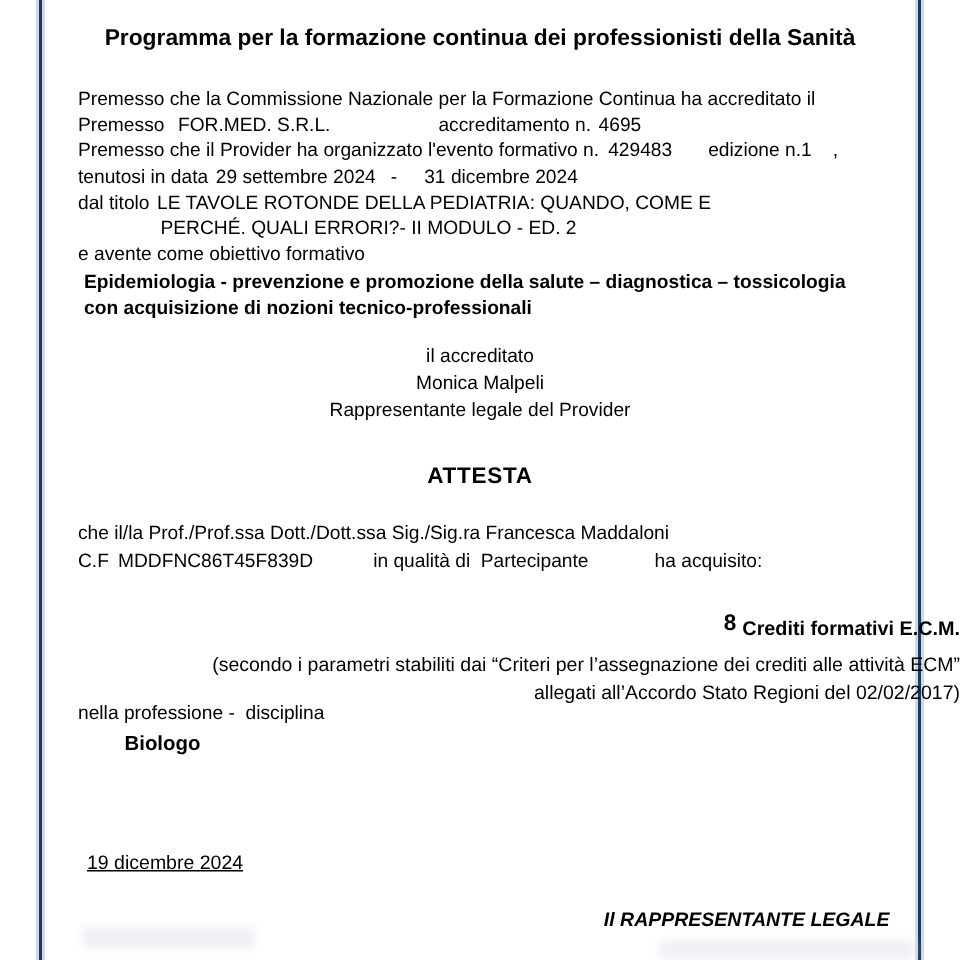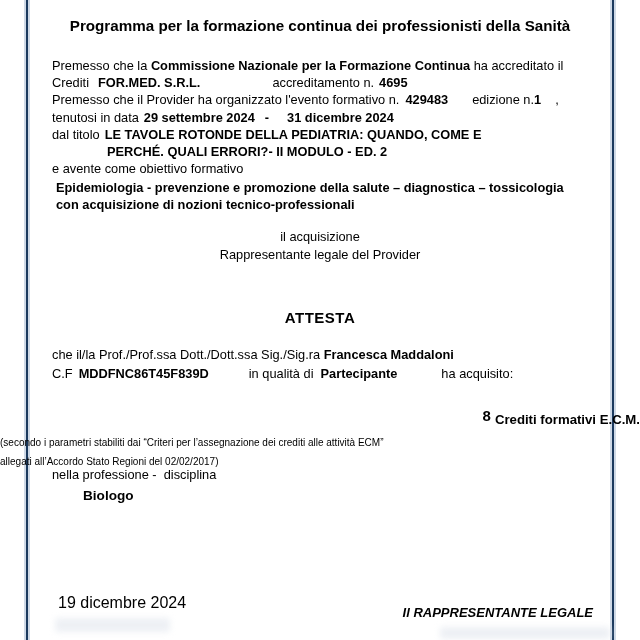--- a/index.html
+++ b/index.html
@@ -7,62 +7,63 @@
     position:relative;width:640px;height:640px;background:#ffffff;overflow:hidden;
     font-family:"Liberation Sans", sans-serif;color:#000;
   }
   .frame{
     position:absolute;top:-6px;bottom:-6px;left:26px;width:584px;
     border-left:2px solid #1c3a5e;border-right:2px solid #1c3a5e;
     box-shadow:-2px 0 0 rgba(130,155,190,0.38), 2px 0 0 rgba(130,155,190,0.38),
                inset 2px 0 0 rgba(130,155,190,0.38), inset -2px 0 0 rgba(130,155,190,0.38);
   }
   .abs{position:absolute;}
-  .b{font-weight:bold;}
+  .b{font-weight:normal;}
   .sp{display:inline-block;}
   .doc-title{top:17px;left:40px;right:40px;text-align:center;font-size:15.2px;font-weight:bold;}
   .body1{top:57px;left:52px;right:36px;font-size:12.8px;line-height:17.2px;white-space:nowrap;}
   .title2{padding-left:55px;}
   .obj{margin-top:3px;white-space:normal;font-weight:bold;padding-left:4px;padding-right:20px;line-height:16.8px;}
   .center-stack{top:228px;left:0;right:0;text-align:center;font-size:12.8px;line-height:18px;}
   .attesta{top:309px;left:0;right:0;text-align:center;font-size:15px;font-weight:bold;letter-spacing:0.5px;}
   .attendee{top:346px;left:52px;right:36px;font-size:12.8px;line-height:18.5px;white-space:nowrap;}
   .credits{top:410px;left:0;right:0;text-align:right;font-size:13.2px;font-weight:bold;}
   .credits .num{position:relative;top:-3px;font-size:15px;margin-right:4px;}
-  .notes{top:434px;left:0;right:0;text-align:left;font-size:10px;line-height:18.5px;}
+  .notes{top:434px;left:0;right:0;text-align:right;font-size:13px;line-height:18.5px;}
   .profession{top:464px;left:52px;font-size:12.8px;line-height:21px;}
   .profession .val{font-size:13.6px;font-weight:bold;margin-left:31px;}
-  .issue-date{top:594px;left:58px;font-size:16px;}
+  .issue-date{top:567px;left:58px;font-size:13px;text-decoration:underline;}
   .legal-rep{top:605px;right:47px;font-size:13px;font-style:italic;font-weight:bold;margin-left:36px;}
   .smudge{background:#dfe4ec;filter:blur(3px);opacity:0.55;border-radius:3px;}
   .smudge-left{top:618px;left:55px;width:115px;height:14px;}
   .smudge-right{top:627px;left:440px;width:170px;height:12px;}
 </style>
 </head>
 <body>
 
 <div class="page">
   <div class="frame"></div>
 
   <div class="abs doc-title">Programma per la formazione continua dei professionisti della Sanità</div>
 
   <div class="abs body1">
     <div><span>Premesso che la </span><span class="b">Commissione Nazionale per la Formazione Continua</span><span> ha accreditato il</span></div>
-    <div><span>Crediti</span><span class="sp" style="width:9px"></span><span class="b">FOR.MED. S.R.L.</span><span class="sp" style="width:72px"></span><span>accreditamento n.</span><span class="sp" style="width:5px"></span><span class="b">4695</span></div>
+    <div><span>Premesso</span><span class="sp" style="width:9px"></span><span class="b">FOR.MED. S.R.L.</span><span class="sp" style="width:72px"></span><span>accreditamento n.</span><span class="sp" style="width:5px"></span><span class="b">4695</span></div>
     <div><span>Premesso che il Provider ha organizzato l'evento formativo n.</span><span class="sp" style="width:6px"></span><span class="b">429483</span><span class="sp" style="width:24px"></span><span>edizione n.</span><span class="b">1</span><span class="sp" style="width:14px"></span><span>,</span></div>
     <div><span>tenutosi in data</span><span class="sp" style="width:5px"></span><span class="b">29 settembre 2024</span><span class="sp" style="width:10px"></span><span class="b">-</span><span class="sp" style="width:18px"></span><span class="b">31 dicembre 2024</span></div>
     <div><span>dal titolo</span><span class="sp" style="width:5px"></span><span class="b">LE TAVOLE ROTONDE DELLA PEDIATRIA: QUANDO, COME E</span></div>
     <div class="title2 b">PERCHÉ. QUALI ERRORI?- II MODULO - ED. 2</div>
     <div>e avente come obiettivo formativo</div>
     <div class="obj">Epidemiologia - prevenzione e promozione della salute – diagnostica – tossicologia</div>
     <div class="obj" style="margin-top:0">con acquisizione di nozioni tecnico-professionali</div>
   </div>
 
   <div class="abs center-stack">
-    <div>il acquisizione</div>
+    <div>il accreditato</div>
+    <div class="b">Monica Malpeli</div>
     <div>Rappresentante legale del Provider</div>
   </div>
 
   <div class="abs attesta">ATTESTA</div>
 
   <div class="abs attendee">
     <div><span>che il/la Prof./Prof.ssa Dott./Dott.ssa Sig./Sig.ra </span><span class="b">Francesca Maddaloni</span></div>
     <div><span>C.F</span><span class="sp" style="width:6px"></span><span class="b">MDDFNC86T45F839D</span><span class="sp" style="width:40px"></span><span>in qualità di</span><span class="sp" style="width:7px"></span><span class="b">Partecipante</span><span class="sp" style="width:44px"></span><span>ha acquisito:</span></div>
   </div>
 

